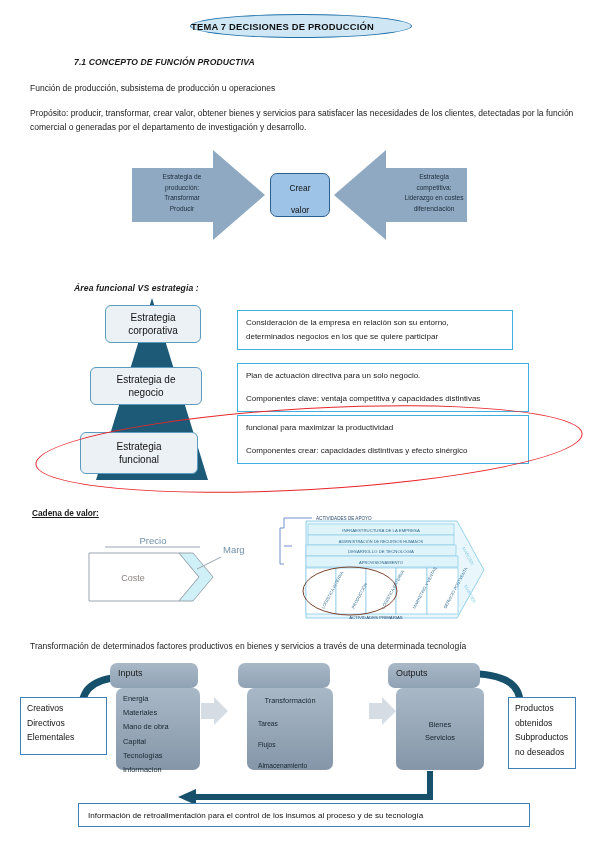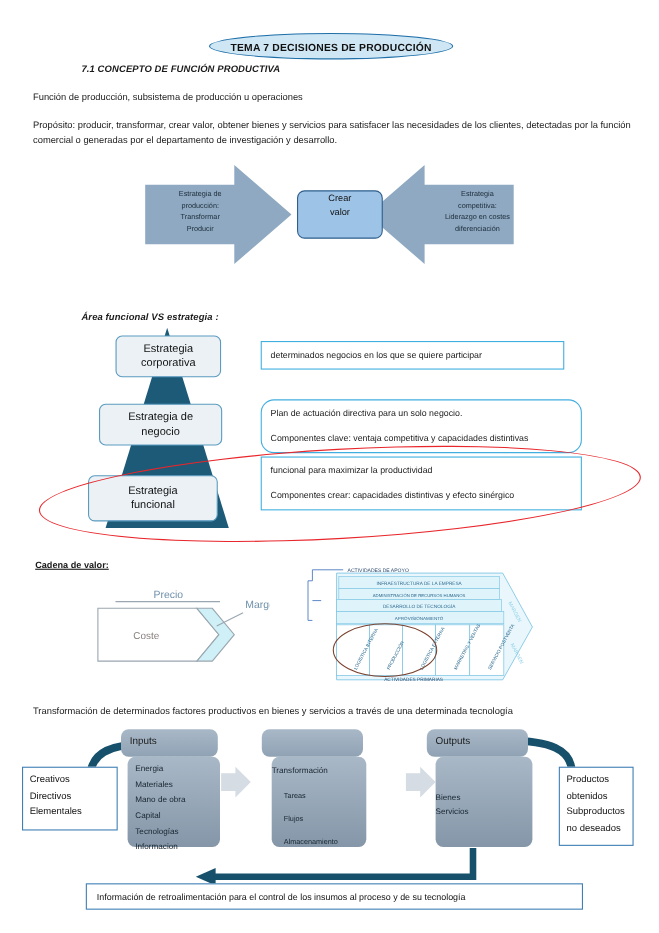--- a/index.html
+++ b/index.html
@@ -11,26 +11,26 @@
     width: 599px; height: 848px;
     position: relative;
     font-family: "Liberation Sans", sans-serif;
     color: #1a1a1a;
     overflow: hidden;
   }
 
   
   .title-ellipse {
     position: absolute;
-    left: 190px; top: 30px;
+    left: 190px; top: 14px;
     width: 222px; height: 24px;
     border: 1.3px solid #1F6FA8;
     border-radius: 50%;
     background: #CFE7F5;
-    display: flex; align-items: center; justify-content: center;
+    display: flex; align-items: center; justify-content: flex-start;
   }
   .title-ellipse span {
     font-size: 9.4px; font-weight: bold; letter-spacing: .2px;
     color: #111;
     white-space: nowrap;
   }
 
   
   .sec-head {
     position: absolute; left: 30px;
@@ -50,27 +50,27 @@
   .arrow-text {
     position: absolute;
     text-align: center;
     font-size: 6.6px; line-height: 10.5px; color: #20303d;
   }
   .arrow-text.left  { left: 140px; top: 172px; width: 84px; }
   .arrow-text.right { left: 384px; top: 172px; width: 100px; }
 
   .crear-valor {
     position: absolute; left: 270px; top: 173px;
-    width: 78px; height: 44px;
+    width: 60px; height: 44px;
     background: #9DC3E6;
     border: 1.4px solid #2E5E8C;
     border-radius: 7px;
     display: flex; flex-direction: column;
-    align-items: center; justify-content: flex-start;
-    font-size: 8.4px; line-height: 12px; color: #111;
+    align-items: center; justify-content: flex-end;
+    font-size: 8.4px; line-height: 12px; color: #111; gap: 10px;
   }
 
   
   .pyr-wrap { position: absolute; left: 0; top: 290px; width: 599px; height: 215px; }
   .pyr-svg  { position: absolute; left: 0; top: 0; }
 
   .pyr-box {
     position: absolute;
     background: #EBF1F5;
     border: 1.2px solid #5A9BBF;
@@ -86,21 +86,21 @@
 
   .desc-box {
     position: absolute;
     border: 1.1px solid #41AEE0;
     background: #ffffff;
     font-size: 8px; line-height: 14px;
     color: #1a1a1a;
     padding: 5px 8px;
   }
   .desc-box.d1 { left: 237px; top: 310px; width: 276px; }
-  .desc-box.d2 { left: 237px; top: 363px; width: 292px; border-radius: 12px; }
+  .desc-box.d2 { left: 237px; top: 363px; width: 292px; }
   .desc-box.d3 { left: 237px; top: 415px; width: 292px; }
   .desc-box p { margin: 0; }
   .desc-box p + p { margin-top: 9px; }
 
   .red-ellipse {
     position: absolute; left: 35px; top: 408px;
     width: 548px; height: 82px;
     border: 1.6px solid #E8262B;
     border-radius: 50%;
     transform: rotate(-3.2deg);
@@ -132,21 +132,21 @@
     border-radius: 7px;
     background: linear-gradient(180deg, #A9B8C7 0%, #8496A8 100%);
     color: #1b2a36;
   }
   .inner-list {
     position: absolute;
     font-size: 7.4px; line-height: 14.2px; color: #17242e;
   }
   .inner-list.sparse { line-height: 21px; font-size: 6.6px; }
   .inner-center {
-    position: absolute; text-align: left;
+    position: absolute; text-align: center;
     font-size: 7.4px; line-height: 13px; color: #17242e;
   }
 
   .out-box {
     position: absolute;
     border: 1.1px solid #3F7FB5;
     background: #fff;
     font-size: 8.6px; line-height: 14.5px;
     color: #111;
     padding: 3px 6px;
@@ -218,20 +218,21 @@
 <div class="pyr-box b2">
   <div>Estrategia de</div>
   <div>negocio</div>
 </div>
 <div class="pyr-box b3">
   <div>Estrategia</div>
   <div>funcional</div>
 </div>
 
 <div class="desc-box d1">
+  <p>Consideración de la empresa en relación son su entorno,</p>
   <p style="margin-top:0">determinados negocios en los que se quiere participar</p>
 </div>
 <div class="desc-box d2">
   <p>Plan de actuación directiva para un solo negocio.</p>
   <p>Componentes clave: ventaja competitiva y capacidades distintivas</p>
 </div>
 <div class="desc-box d3">
   <p style="margin-top:0">funcional para maximizar la productividad</p>
   <p>Componentes crear: capacidades distintivas y efecto sinérgico</p>
 </div>

